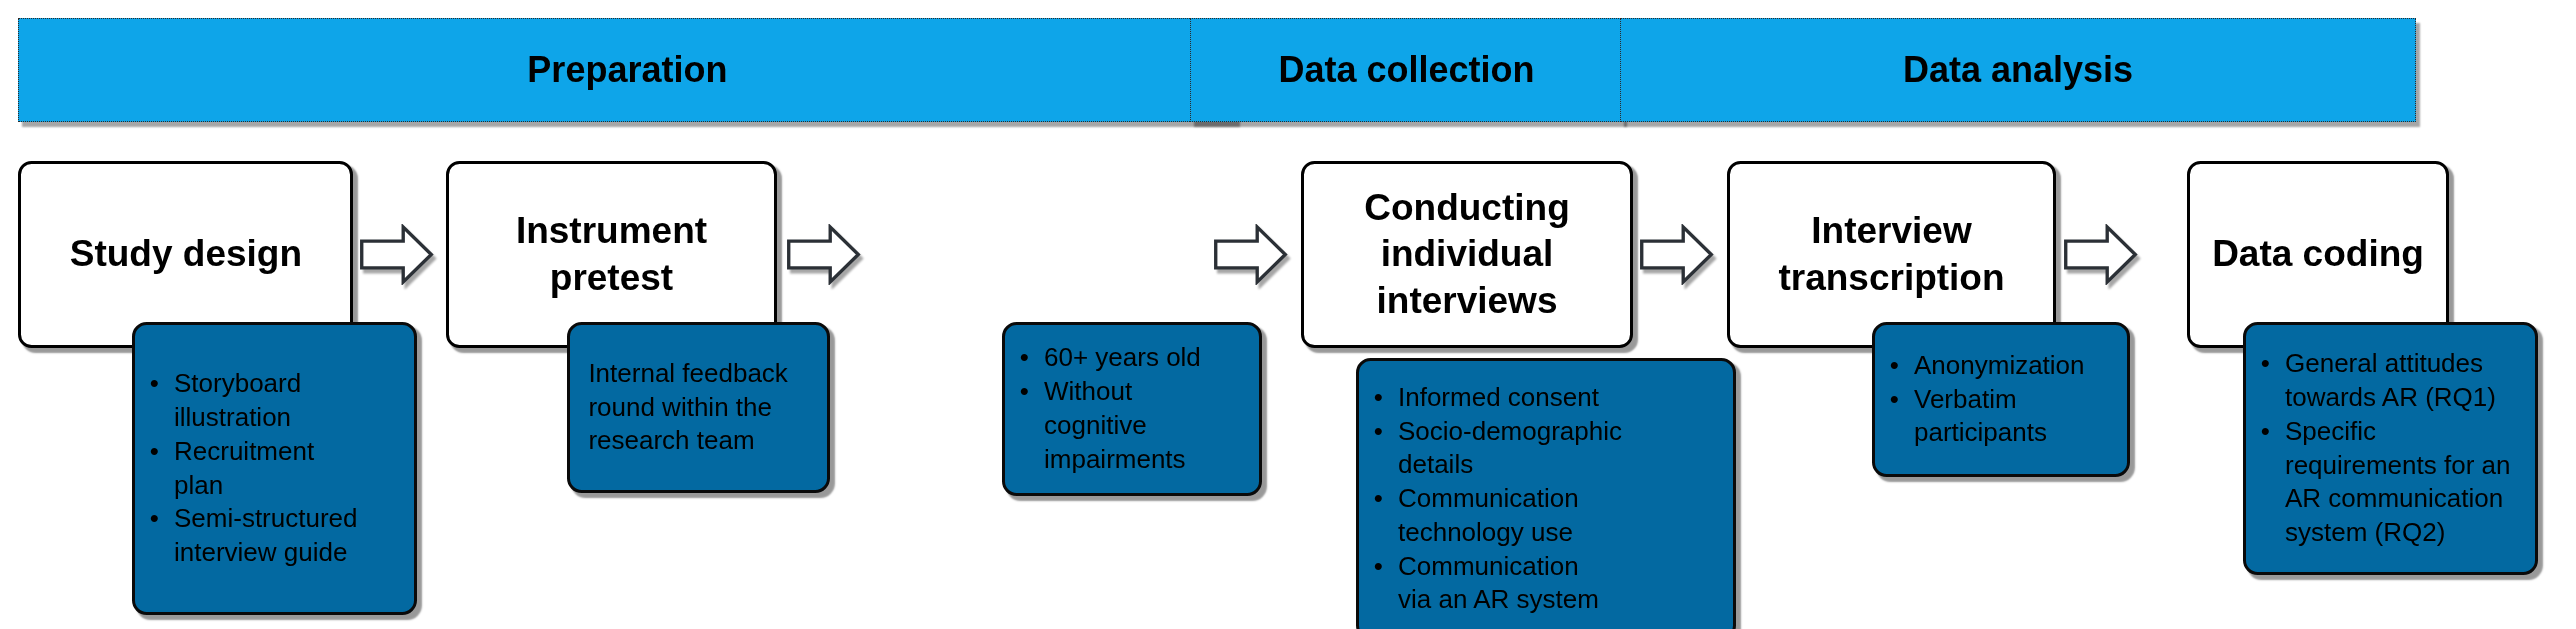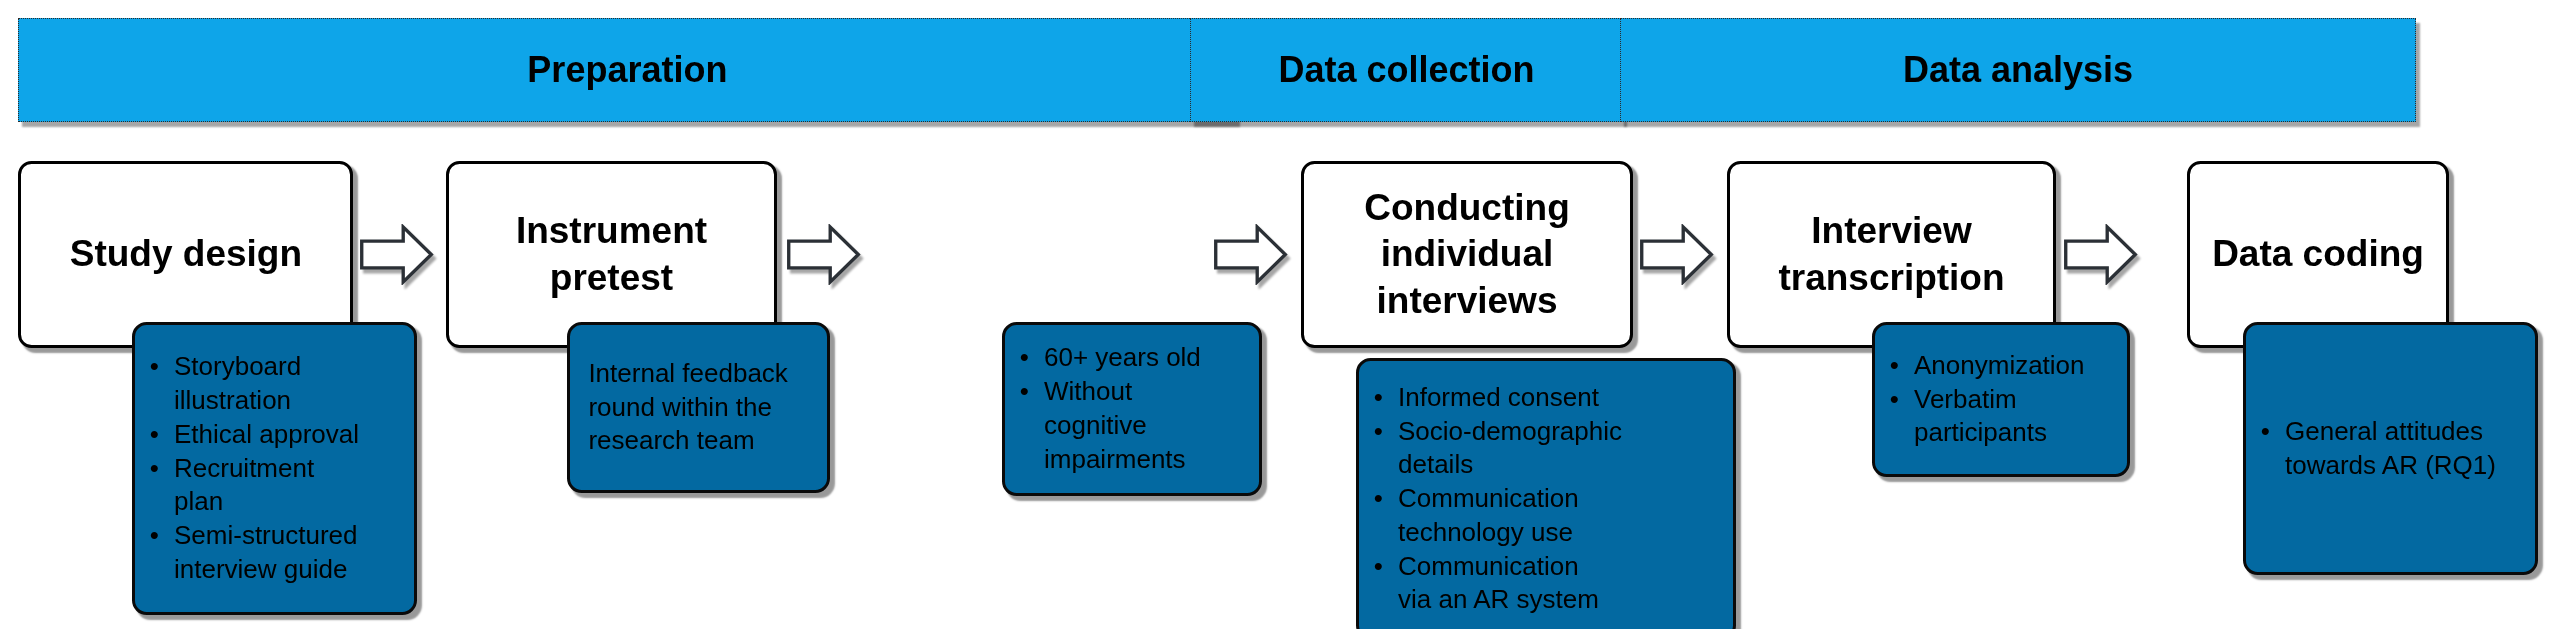--- a/index.html
+++ b/index.html
@@ -120,21 +120,20 @@
     <span>Data analysis</span>
   </div>
 
   <div class="step-box" style="left:18.4px; width:335px;">
     <div class="step-title">Study design</div>
   </div>
   <div class="detail-box" style="left:132px; width:285px; height:293px;">
     <ul>
       <li>Storyboard
 illustration</li>
-      <li>Ethical approval</li>
       <li>Recruitment
 plan</li>
       <li>Semi-structured
 interview guide</li>
     </ul>
   </div>
 
   <div class="flow-arrow" style="left:359px;">
     <svg viewBox="0 0 122 100" xmlns="http://www.w3.org/2000/svg">
       <path d="M4 28 H72 V5 L118 50 L72 95 V72 H4 Z" fill="#ffffff" stroke="#2b3036" stroke-width="5.5" stroke-linejoin="miter"></path>
@@ -213,17 +212,21 @@
     </svg>
   </div>
 
   <div class="step-box" style="left:2151px; width:262px;margin-left:36px;">
     <div class="step-title">Data coding</div>
   </div>
   <div class="detail-box" style="left:2243px; width:295px; height:253px;">
     <ul>
       <li>General attitudes
 towards AR (RQ1)</li>
+      <li>Specific
+requirements for an
+AR communication
+system (RQ2)</li>
     </ul>
   </div>
 
 </div>
 
 
 </body></html>

